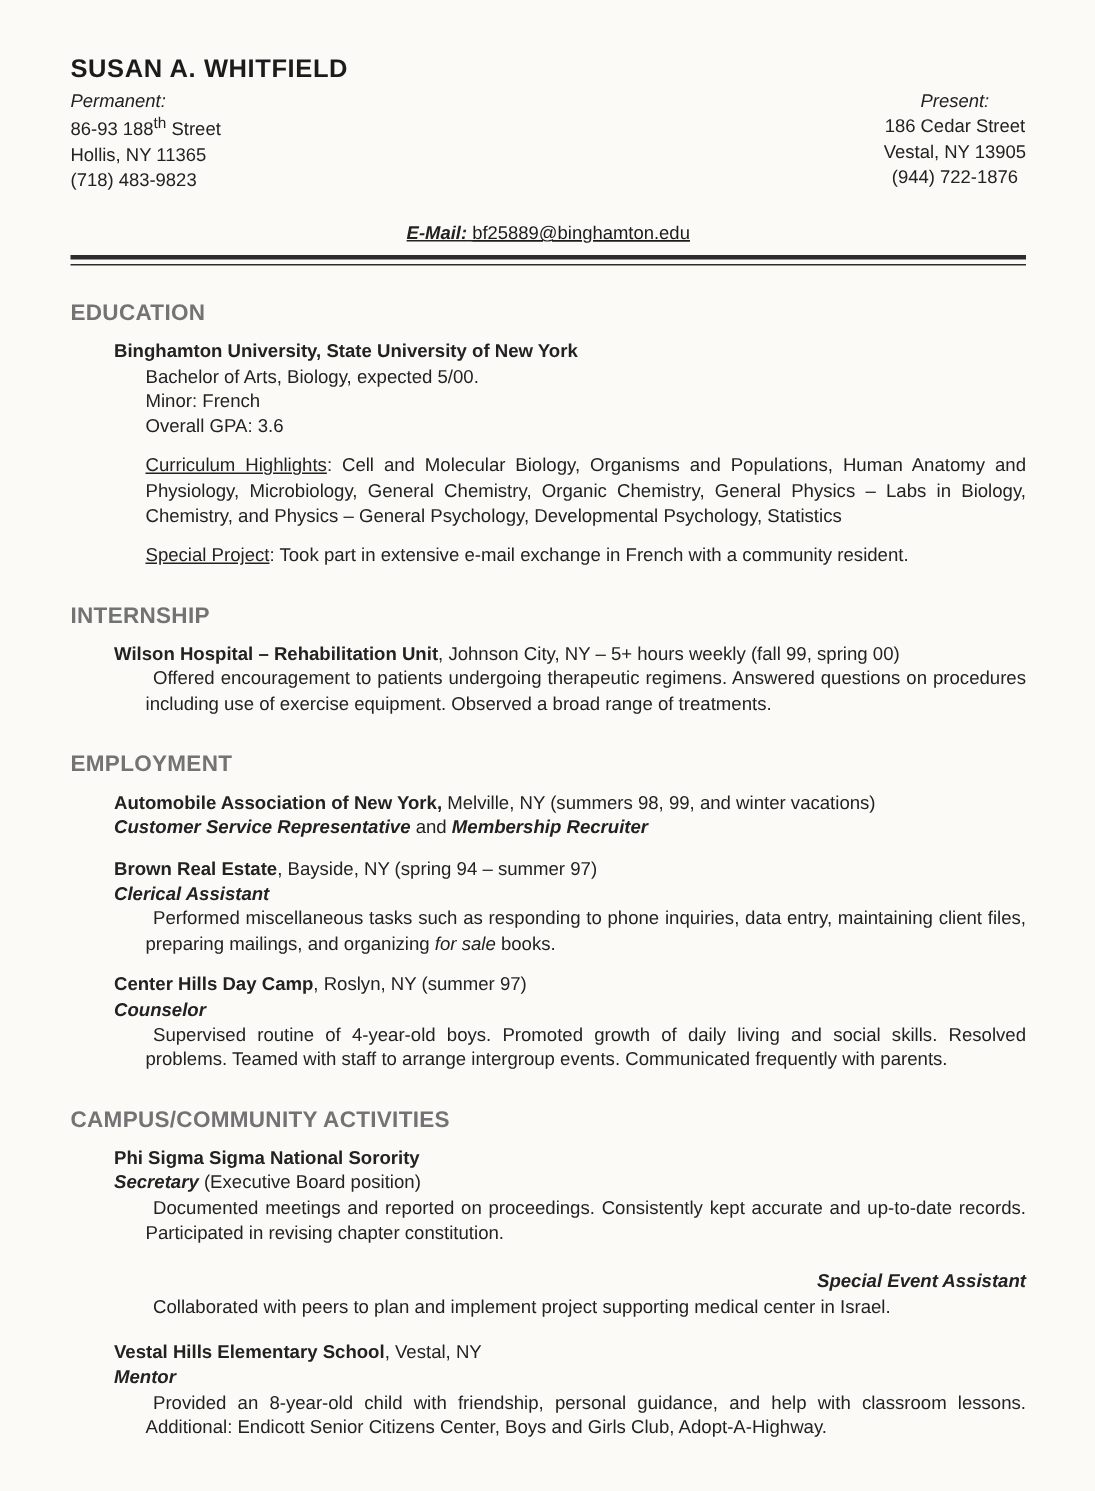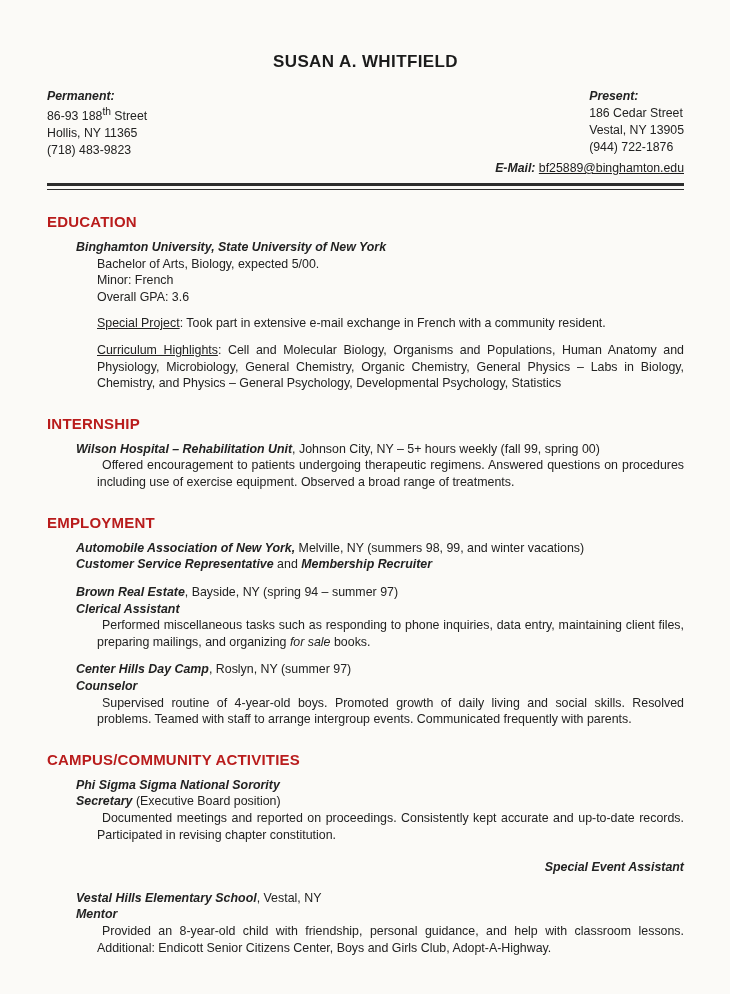--- a/index.html
+++ b/index.html
@@ -11,55 +11,54 @@
   .page {
     width: 730px;
     min-height: 994px;
     margin: 0 auto;
     background: #fbfaf7;
     color: #222;
     padding: 36px 46px 28px 47px;
     box-sizing: border-box;
   }
   .name {
-    text-align: center;
     font-size: 17px;
     font-weight: bold;
     letter-spacing: .4px;
     color: #1b1b1b;
-    margin: 16px;
+    margin: 0;
   }
   .addr-row {
     display: flex;
     justify-content: space-between;
     font-size: 12.3px;
     line-height: 1.38;
     margin-top: 3px;
   }
-  .addr-label { font-weight: bold; font-style: italic; }
-  .addr.right { text-align: left; }
-  .email-line { text-align: right; font-size: 12.3px; margin-top: 2px; }
+  .addr-label { font-weight: normal; font-style: italic; }
+  .addr.right { text-align: center; }
+  .email-line { text-align: center; font-size: 12.3px; margin-top: 19px; text-decoration: underline; }
   .email-label { font-weight: bold; font-style: italic; }
   .email-link { color: #1b1b1b; text-decoration: underline; cursor: pointer; }
   .double-rule {
     margin-top: 8px;
     border-top: 3px solid #2d2d2d;
     border-bottom: 1.5px solid #2d2d2d;
     height: 3px;
   }
   .section { margin-top: 23px; }
   .section-heading {
     font-size: 15px;
     font-weight: bold;
-    color: #b91c1c;
+    color: #737373;
     letter-spacing: .2px;
     margin: 0 0 9px 0;
   }
   .block { margin-left: 29px; font-size: 12.4px; line-height: 1.34; }
-  .b  { font-weight: bold; font-style: italic; }
+  .b  { font-weight: bold; }
   .bi { font-weight: bold; font-style: italic; }
   .i  { font-style: italic; margin-top: 28px; }
   .u  { text-decoration: underline; }
   .para { margin-left: 21px; text-align: justify; text-indent: 5px; }
   .para-flush { margin-left: 21px; text-align: justify; }
   .line-indent { margin-left: 21px; }
   .mt4  { margin-top: 16px; text-align: right; }
   .mt10 { margin-top: 10px; }
   .mt14 { margin-top: 14px; }
   .entry { margin-bottom: 11px; }
@@ -95,22 +94,22 @@
     <div class="double-rule"></div>
   </header>
 
   <section class="section">
     <h2 class="section-heading">EDUCATION</h2>
     <div class="block">
       <div class="b">Binghamton University, State University of New York</div>
       <div class="line-indent">Bachelor of Arts, Biology, expected 5/00.</div>
       <div class="line-indent">Minor: French</div>
       <div class="line-indent">Overall GPA: 3.6</div>
+      <p class="para-flush mt10"><span class="u">Curriculum Highlights</span><span>: Cell and Molecular Biology, Organisms and Populations, Human Anatomy and Physiology, Microbiology, General Chemistry, Organic Chemistry, General Physics – Labs in Biology, Chemistry, and Physics – General Psychology, Developmental Psychology, Statistics</span></p>
       <p class="para-flush mt10"><span class="u">Special Project</span><span>: Took part in extensive e-mail exchange in French with a community resident.</span></p>
-      <p class="para-flush mt10"><span class="u">Curriculum Highlights</span><span>: Cell and Molecular Biology, Organisms and Populations, Human Anatomy and Physiology, Microbiology, General Chemistry, Organic Chemistry, General Physics – Labs in Biology, Chemistry, and Physics – General Psychology, Developmental Psychology, Statistics</span></p>
     </div>
   </section>
 
   <section class="section">
     <h2 class="section-heading">INTERNSHIP</h2>
     <div class="block">
       <div><span class="b">Wilson Hospital – Rehabilitation Unit</span><span>, Johnson City, NY – 5+ hours weekly (fall 99, spring 00)</span></div>
       <p class="para">Offered encouragement to patients undergoing therapeutic regimens. Answered questions on procedures including use of exercise equipment. Observed a broad range of treatments.</p>
     </div>
   </section>
@@ -139,19 +138,20 @@
     </div>
   </section>
 
   <section class="section">
     <h2 class="section-heading">CAMPUS/COMMUNITY ACTIVITIES</h2>
     <div class="block">
       <div class="b">Phi Sigma Sigma National Sorority</div>
       <div><span class="bi">Secretary</span><span> (Executive Board position)</span></div>
       <p class="para">Documented meetings and reported on proceedings. Consistently kept accurate and up-to-date records. Participated in revising chapter constitution.</p>
       <div class="mt4"><span class="bi">Special Event Assistant</span></div>
+      <p class="para">Collaborated with peers to plan and implement project supporting medical center in Israel.</p>
       <div class="mt14"><span class="b">Vestal Hills Elementary School</span><span>, Vestal, NY</span></div>
       <div><span class="bi">Mentor</span></div>
       <p class="para">Provided an 8-year-old child with friendship, personal guidance, and help with classroom lessons. Additional: Endicott Senior Citizens Center, Boys and Girls Club, Adopt-A-Highway.</p>
     </div>
   </section>
 
 </div>
 
 </body></html>

